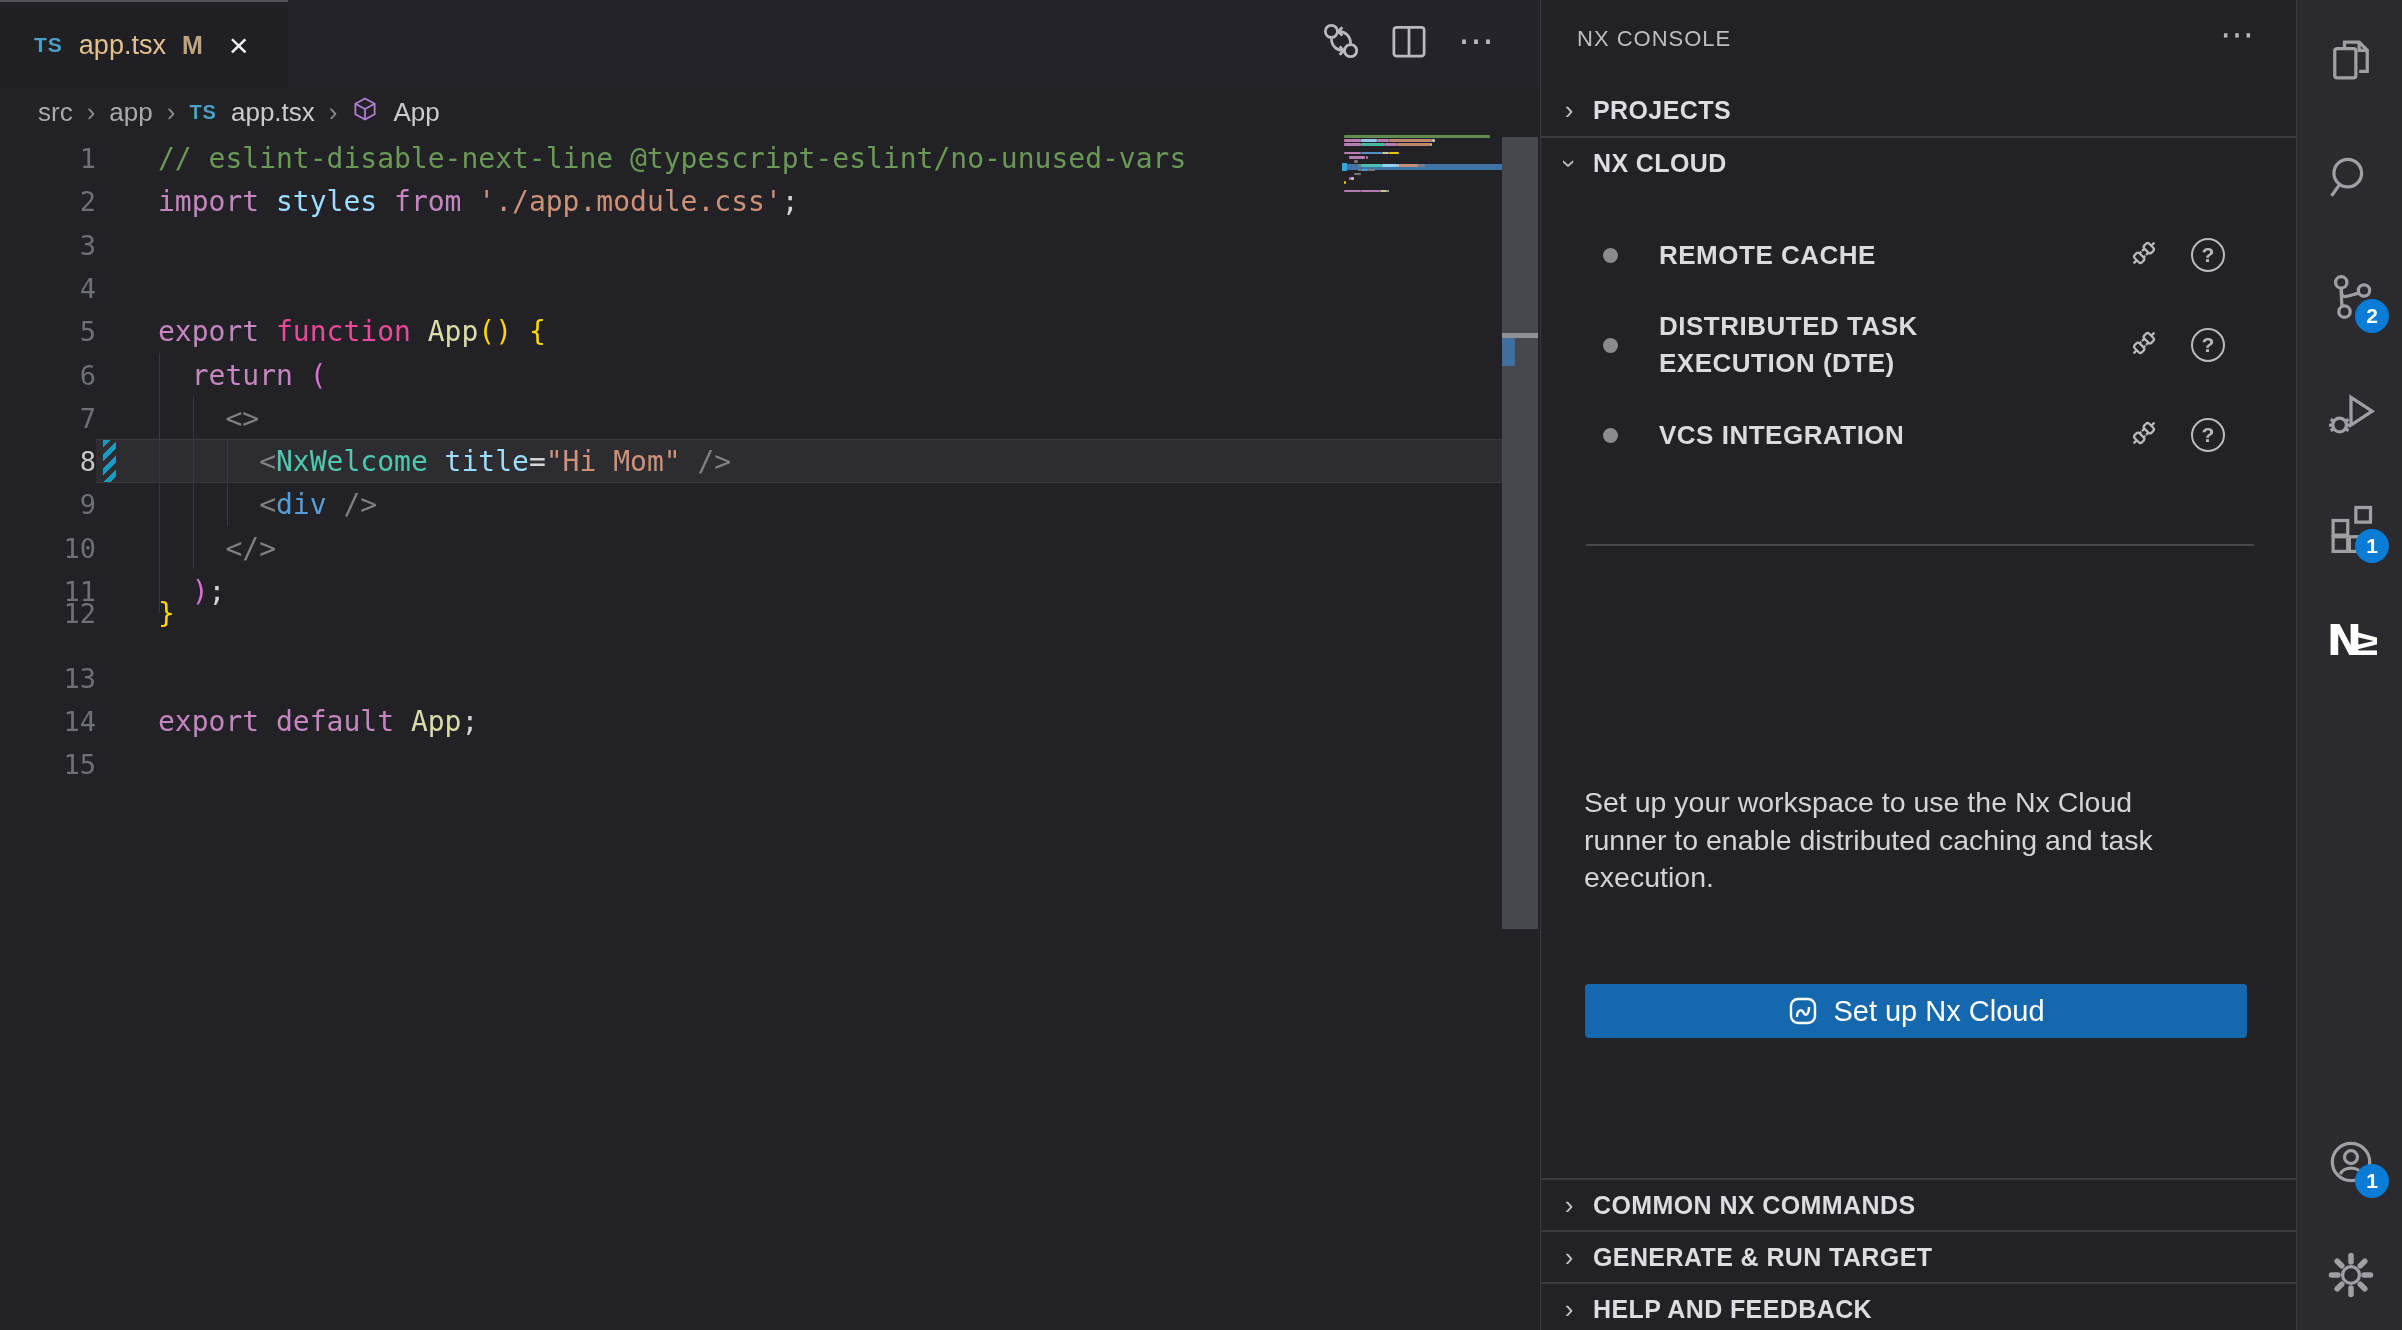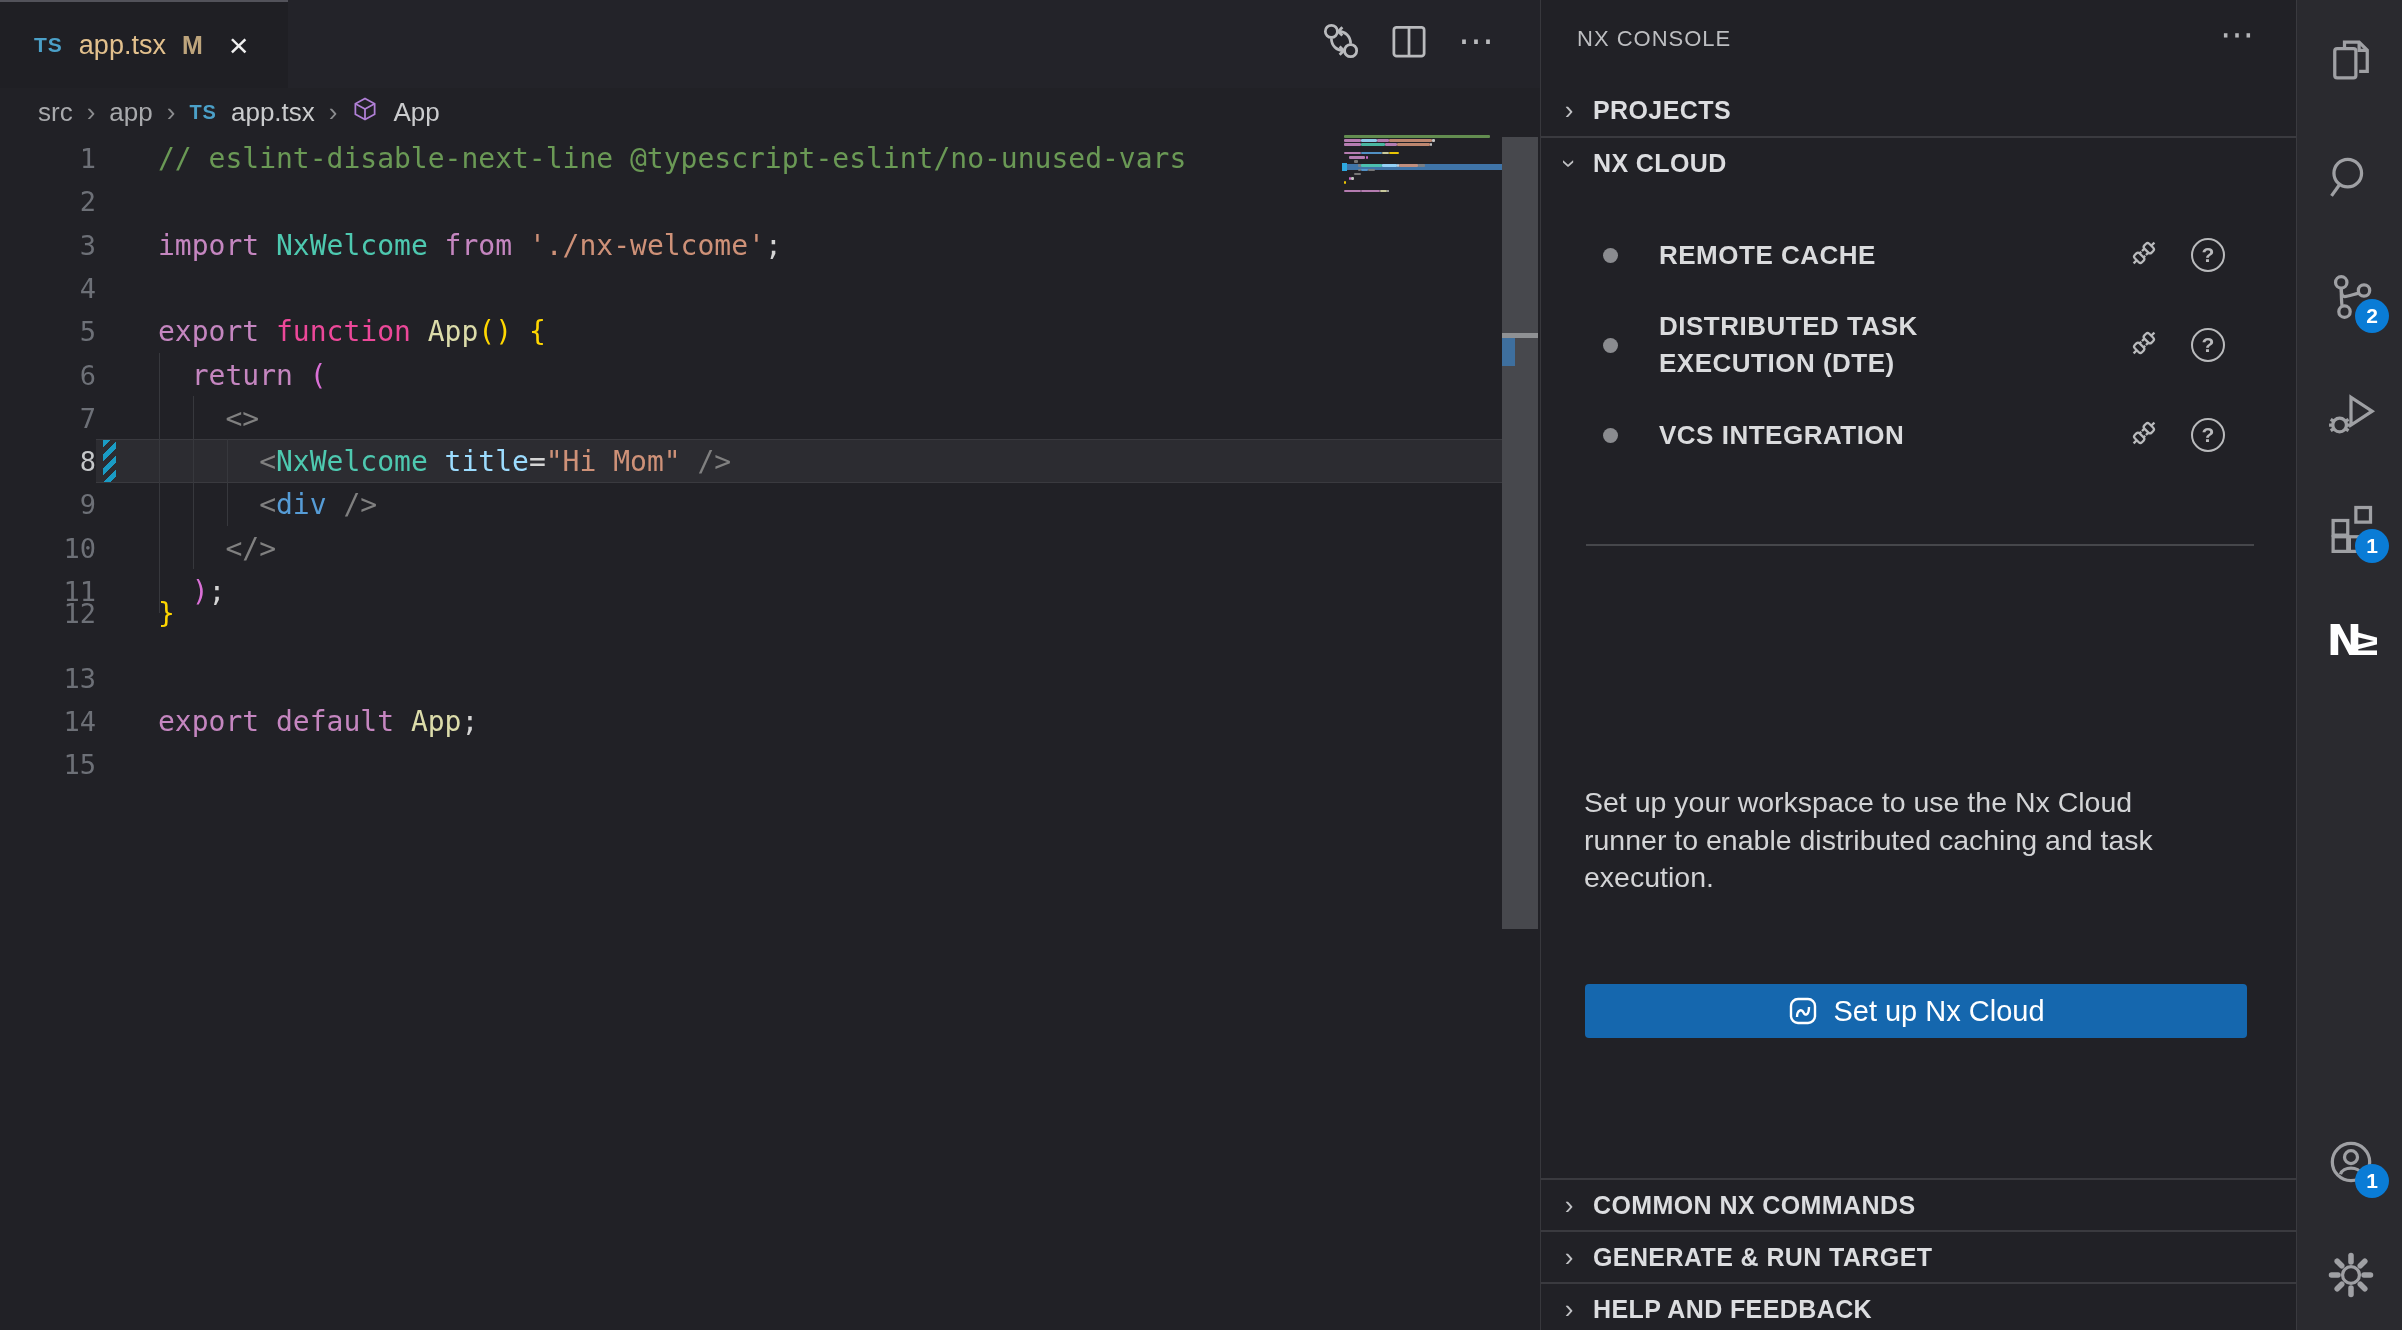--- a/index.html
+++ b/index.html
@@ -164,24 +164,24 @@
   <div class="indent-guide" style="left:193px; top:396px; height:173px;"></div>
   <div class="indent-guide" style="left:227px; top:439px; height:87px;"></div>
 
   <div id="code-rows">
       <div class="code-row" style="top: 0px;">
         <span class="ln">1</span>
         <span class="src"><span style="color: rgb(106, 153, 85);">// eslint-disable-next-line @typescript-eslint/no-unused-vars</span></span>
       </div>
       <div class="code-row" style="top: 43px;">
         <span class="ln">2</span>
+        <span class="src"><span style="color: rgb(197, 134, 192);">import </span><span style="color: rgb(156, 220, 254);">styles </span><span style="color: rgb(197, 134, 192);">from </span><span style="color: rgb(206, 145, 120);">'./app.module.css'</span><span style="color: rgb(212, 212, 212);">;</span></span>
       </div>
       <div class="code-row" style="top: 87px;">
         <span class="ln">3</span>
-        <span class="src"><span style="color: rgb(197, 134, 192);">import </span><span style="color: rgb(78, 201, 176);">NxWelcome </span><span style="color: rgb(197, 134, 192);">from </span><span style="color: rgb(206, 145, 120);">'./nx-welcome'</span><span style="color: rgb(212, 212, 212);">;</span></span>
       </div>
       <div class="code-row" style="top: 130px;">
         <span class="ln">4</span>
         <span class="src"></span>
       </div>
       <div class="code-row" style="top: 173px;">
         <span class="ln">5</span>
         <span class="src"><span style="color: rgb(197, 134, 192);">export </span><span style="color: #ec4899;">function </span><span style="color: rgb(220, 220, 170);">App</span><span style="color: rgb(255, 215, 0);">() {</span></span>
       </div>
       <div class="code-row" style="top: 217px;">

